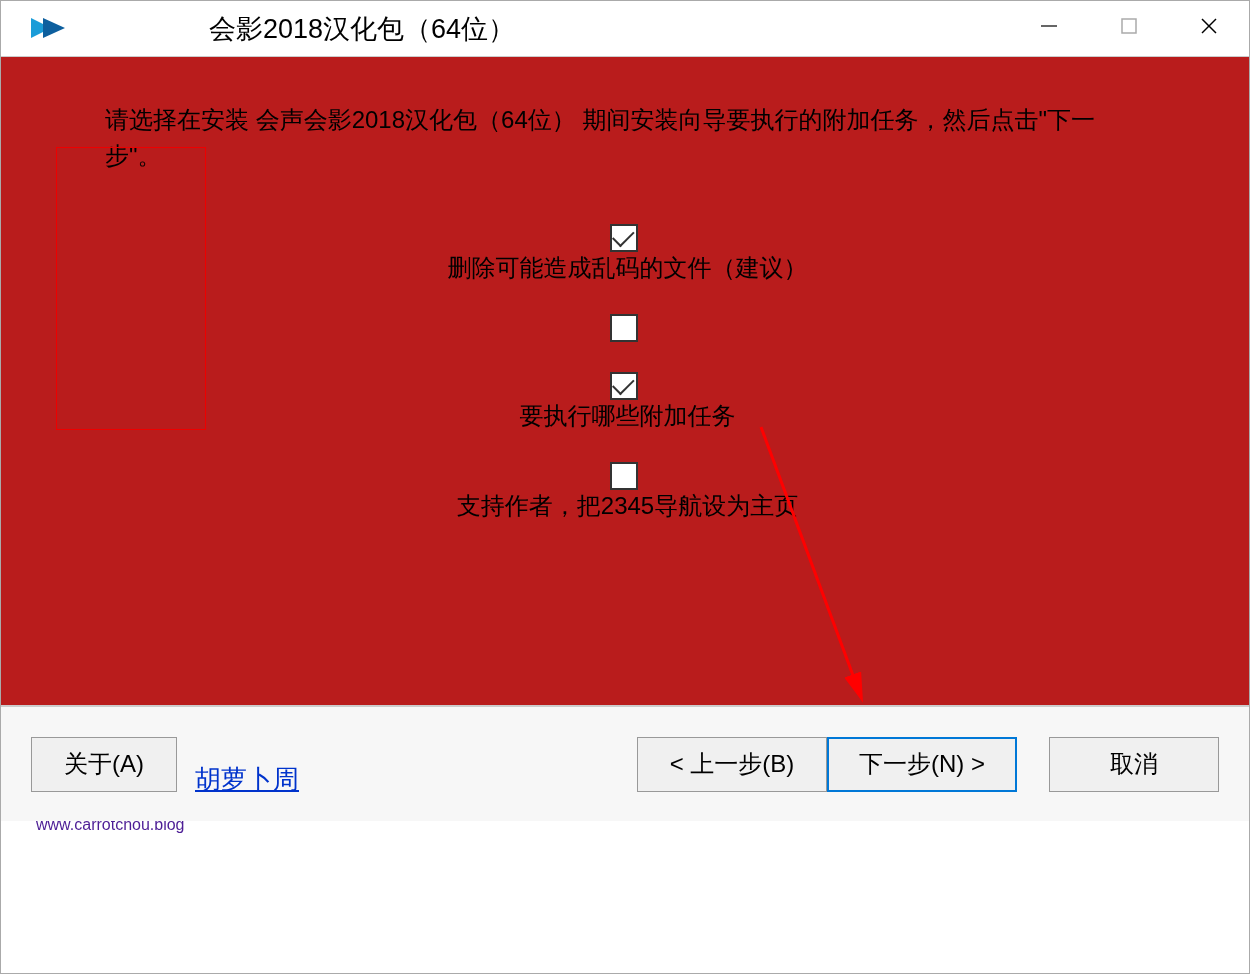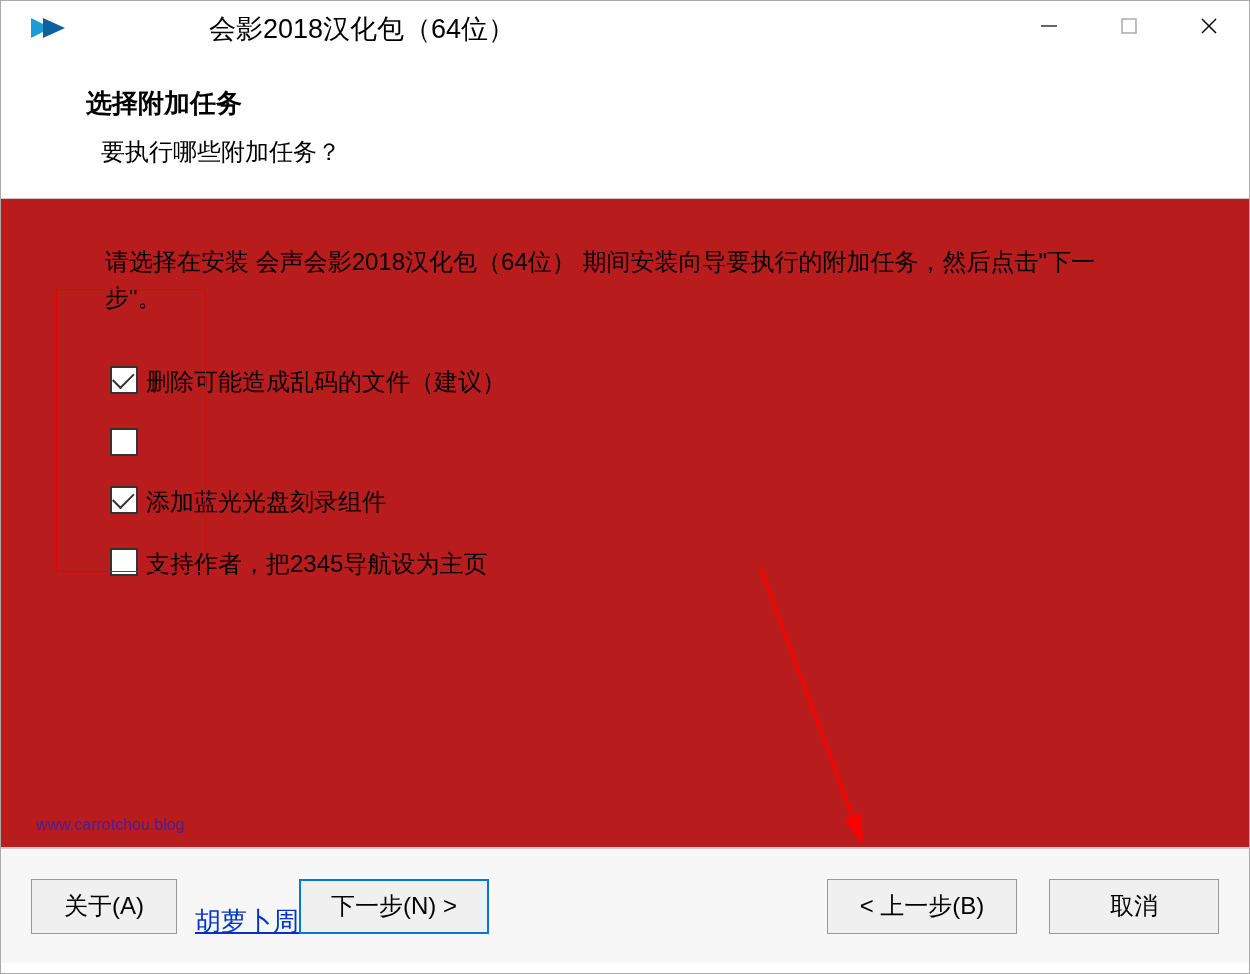--- a/index.html
+++ b/index.html
@@ -103,21 +103,23 @@
       line-height: 1.5;
       margin-bottom: 50px;
     }
     
     .checkbox-list {
       padding-left: 5px;
     }
     
     .checkbox-item {
       display: flex;
+      align-items: center;
       margin-bottom: 30px;
+      flex-direction: column;
     }
     
     .checkbox {
       width: 28px;
       height: 28px;
       border: 2px solid #333;
       margin-right: 8px;
       display: flex;
       align-items: center;
       justify-content: center;
@@ -242,39 +244,35 @@
       </div>
       <div class="win-ctrl">
         <svg viewBox="0 0 20 20">
             <line x1="3" y1="3" x2="17" y2="17" stroke="#000" stroke-width="1.5"></line>
             <line x1="17" y1="3" x2="3" y2="17" stroke="#000" stroke-width="1.5"></line>
           </svg>
       </div>
     </div>
   </div>
 
-  <div class="header-section">
-    <div class="header-title">选择附加任务</div>
-    <div class="header-subtitle">要执行哪些附加任务？</div>
-  </div>
 
   <div class="content-area">
     <div class="instruction-text">请选择在安装 会声会影2018汉化包（64位） 期间安装向导要执行的附加任务，然后点击"下一步"。</div>
 
     <div class="checkbox-list">
       <div class="checkbox-item">
         <div class="checkbox checked"></div>
         <span class="checkbox-label">删除可能造成乱码的文件（建议）</span>
       </div>
       <div class="checkbox-item">
         <div class="checkbox"></div>
       </div>
       <div class="checkbox-item">
         <div class="checkbox checked"></div>
-        <span class="checkbox-label">添加蓝光光盘刻录组件</span>
+        <span class="checkbox-label">要执行哪些附加任务</span>
       </div>
       <div class="checkbox-item">
         <div class="checkbox"></div>
         <span class="checkbox-label">支持作者，把2345导航设为主页</span>
       </div>
     </div>
 
     <div class="red-box"></div>
 
     <svg class="red-arrow" style="left:750px; top:360px; width:200px; height:300px;">
@@ -285,18 +283,18 @@
       </defs>
       <line x1="10" y1="10" x2="110" y2="280" stroke="#ff0000" stroke-width="3" marker-end="url(#arrowhead)"></line>
     </svg>
   </div>
 
   <div class="watermark">www.carrotchou.blog</div>
 
   <div class="footer">
     <button class="btn btn-about">关于(A)</button>
     <a class="author-link">胡萝卜周</a>
+    <button class="btn btn-back">&lt; 上一步(B)</button>
     <button class="btn btn-next">下一步(N) &gt;</button>
-    <button class="btn btn-back">&lt; 上一步(B)</button>
     <button class="btn btn-cancel">取消</button>
   </div>
 
 </div>
 
 </body></html>

